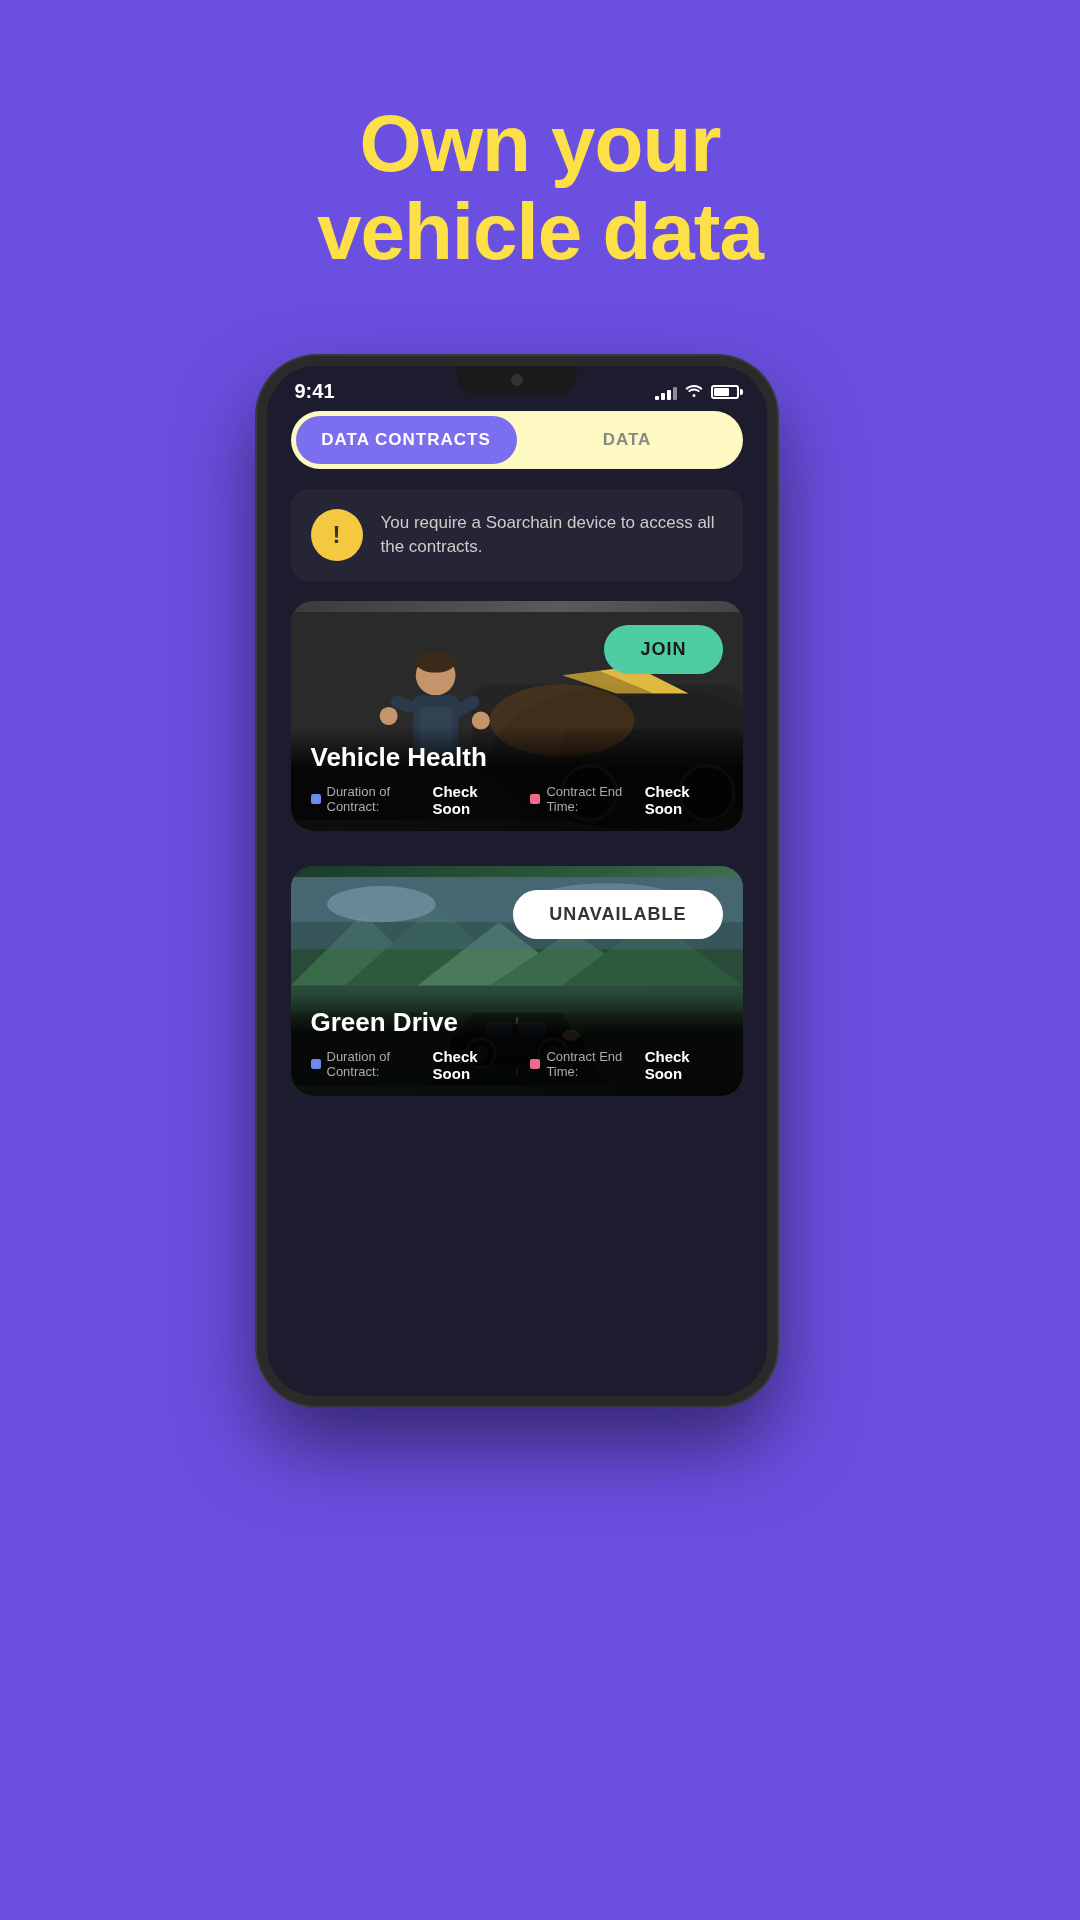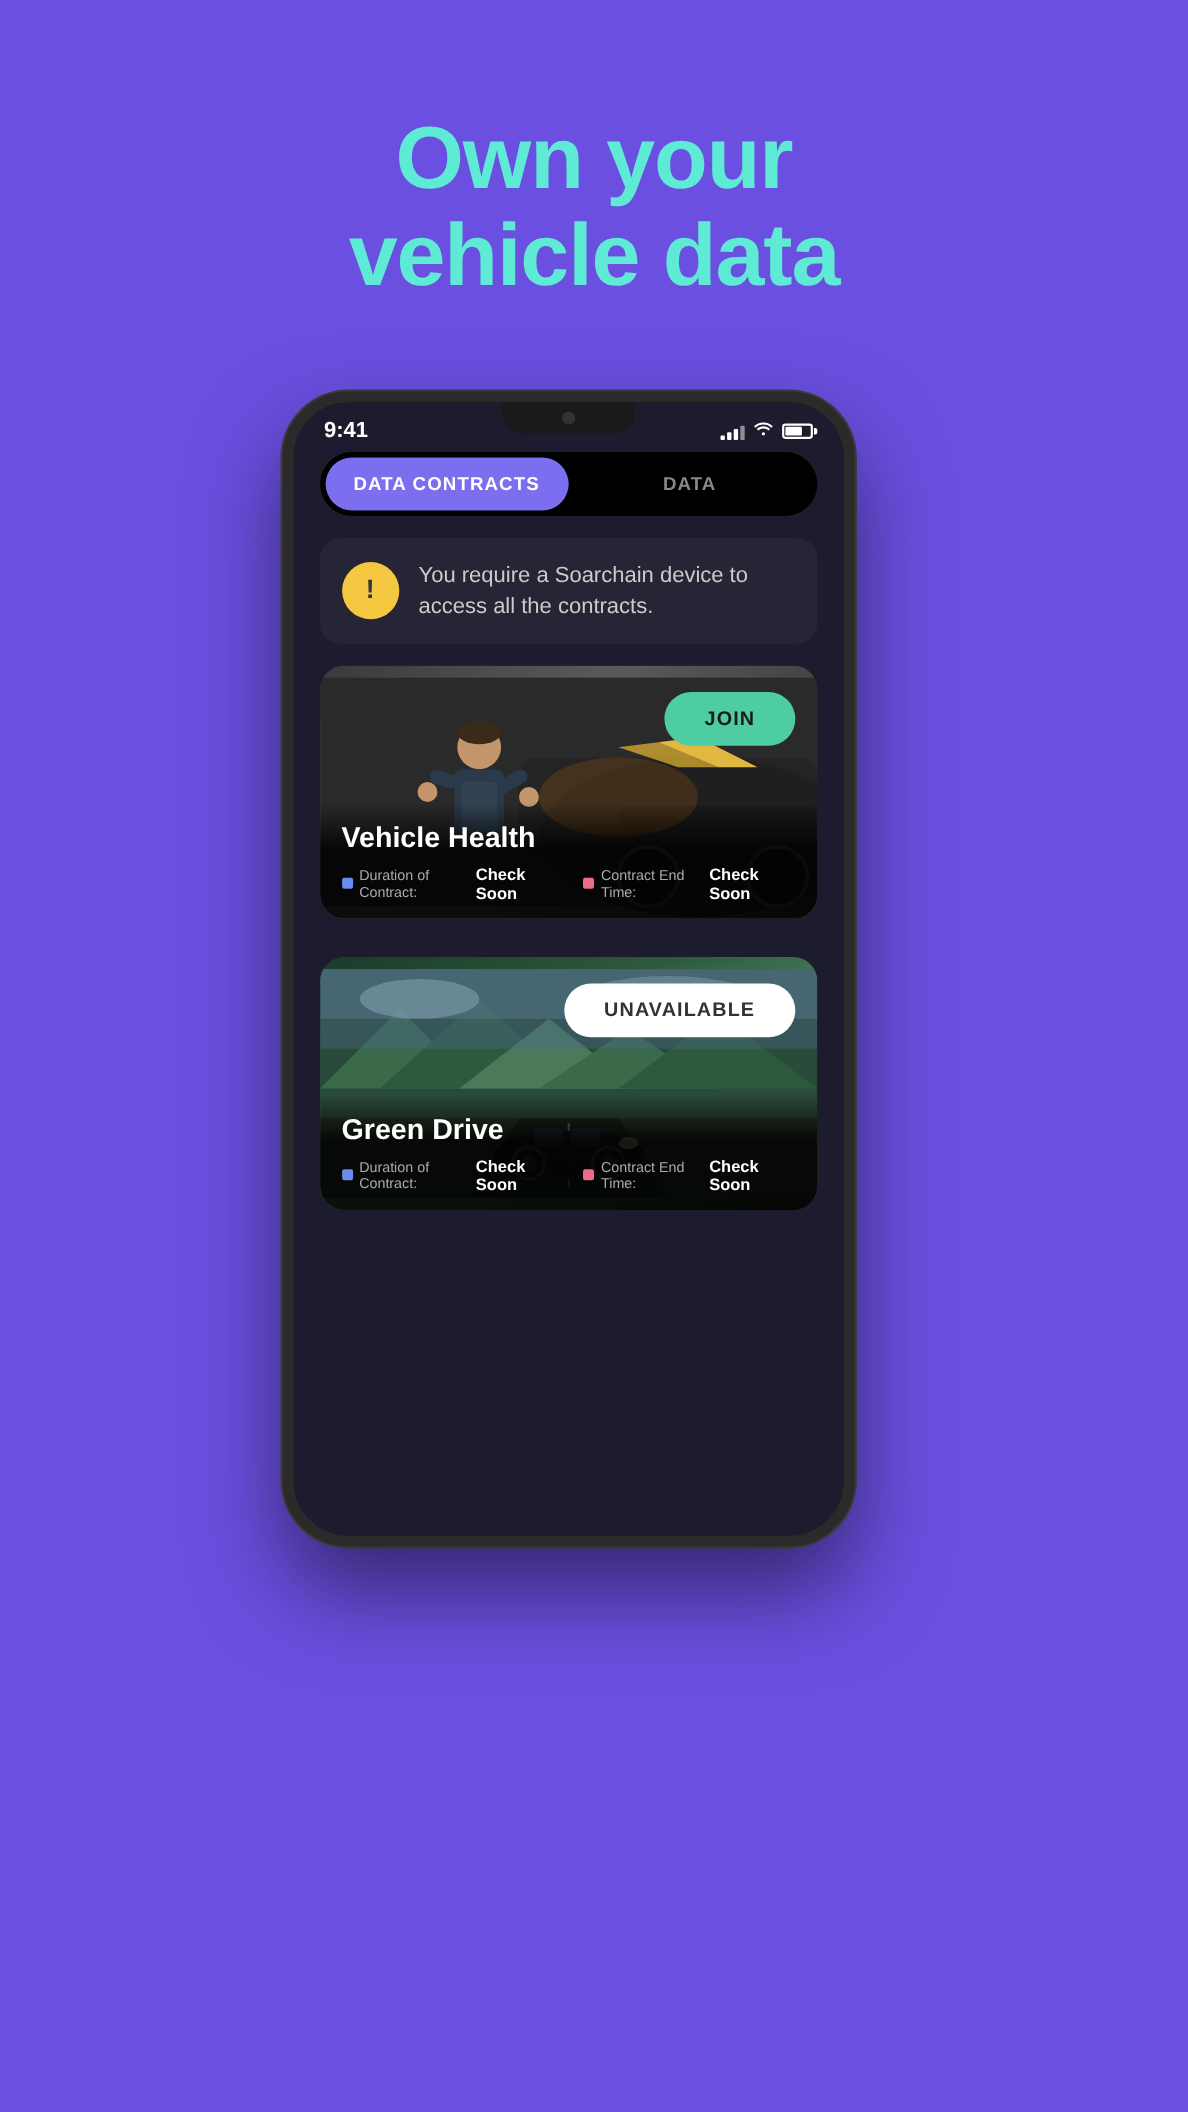--- a/index.html
+++ b/index.html
@@ -10,21 +10,21 @@
       height: 1920px;
       background: #6B4FE0;
       font-family: -apple-system, BlinkMacSystemFont, 'Segoe UI', sans-serif;
       overflow: hidden;
       display: flex;
       flex-direction: column;
       align-items: center;
     }
 
     .hero-title {
-      color: #5eead4;
+      color: #fde047;
       font-size: 80px;
       font-weight: 800;
       text-align: center;
       margin-top: 100px;
       line-height: 1.1;
       letter-spacing: -1px;
     }
 
     .phone-wrapper {
       position: relative;
@@ -206,21 +206,21 @@
       align-items: center;
       justify-content: center;
     }
 
     
     .tabs-container {
       padding: 0 24px 20px;
     }
 
     .tabs-pill {
-      background: #000000;
+      background: #fef9c3;
       border-radius: 50px;
       display: flex;
       padding: 5px;
     }
 
     .tab {
       flex: 1;
       padding: 14px 0;
       text-align: center;
       font-size: 17px;
@@ -259,21 +259,21 @@
       align-items: center;
       justify-content: center;
       flex-shrink: 0;
       font-size: 24px;
       font-weight: 900;
       color: #333;
     }
 
     .warning-text {
       color: #cccccc;
-      font-size: 20px;
+      font-size: 17px;
       line-height: 1.4;
     }
 
     
     .cards-container {
       padding: 0 24px;
       display: flex;
       flex-direction: column;
       gap: 35px;
       overflow: hidden;

